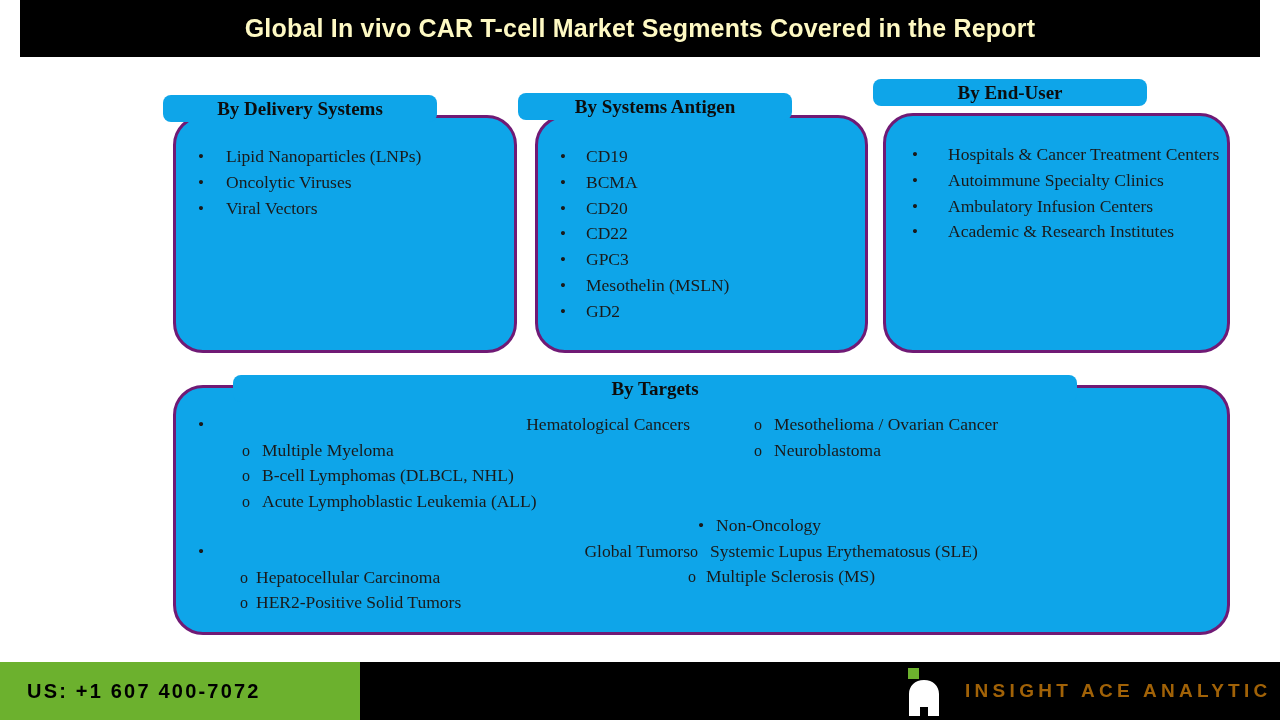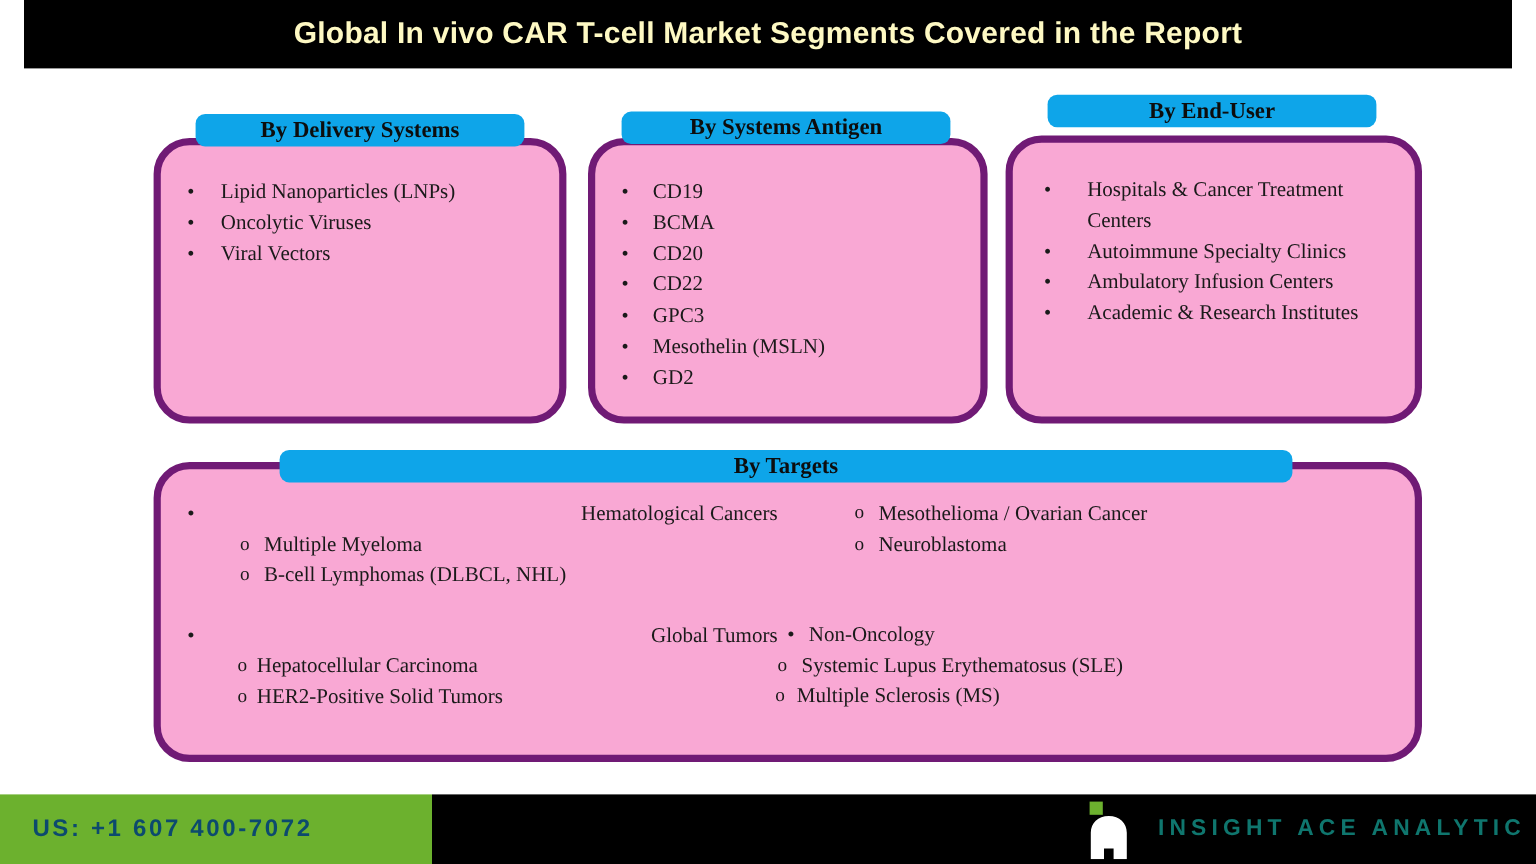--- a/index.html
+++ b/index.html
@@ -32,24 +32,25 @@
     font-family: "Liberation Sans", sans-serif;
     font-weight: bold;
     font-size: 25px;
     letter-spacing: 0.2px;
     white-space: nowrap;
   }
 
   
   .card {
     position: absolute;
-    border: 6px solid #701a75;
+    border: 3px solid #701a75;
     border-radius: 30px;
-    background: #f9a8d4;
+    background: #0ea5e9;
     box-sizing: border-box;
+    margin-left: 45px;
   }
   .card-header {
     position: absolute;
     background: #0ea5e9;
     border-radius: 8px;
     display: flex;
     align-items: center;
     justify-content: center;
     z-index: 5;
     text-align: right;
@@ -201,21 +202,21 @@
     background: #6cb12e;
     display: flex;
     align-items: center;
   }
   .footer-green .phone {
     margin-left: 27px;
     font-family: "Liberation Sans", sans-serif;
     font-weight: bold;
     font-size: 20px;
     letter-spacing: 2.2px;
-    color: #0c4a6e;
+    color: #000000;
     white-space: nowrap;
   }
   .footer-black {
     position: absolute;
     left: 360px;
     top: 662px;
     width: 920px;
     height: 58px;
     background: #000000;
   }
@@ -246,21 +247,21 @@
     left: 0px;
     top: 14px;
     width: 44px;
     height: 36px;
   }
   .logo-text {
     font-family: "Liberation Sans", sans-serif;
     font-weight: bold;
     font-size: 19px;
     letter-spacing: 4.3px;
-    color: #0f766e;
+    color: #a16207;
     white-space: nowrap;
   }
 </style>
 </head>
 <body>
 
 <div class="title-bar">
   <span class="title-text">Global In vivo CAR T-cell Market Segments Covered in the Report</span>
 </div>
 
@@ -302,20 +303,21 @@
   <span class="hdr-text">By End-User</span>
 </div>
 
 <div class="card" style="left:128px; top:385px; width:1057px; height:250px;">
   <div class="targets-cols">
 
     <div class="tcol left">
       <div class="t-line lvl1">Hematological Cancers</div>
       <div class="t-line lvl2">Multiple Myeloma</div>
       <div class="t-line lvl2">B-cell Lymphomas (DLBCL, NHL)</div>
+      <div class="t-line lvl2">Acute Lymphoblastic Leukemia (ALL)</div>
       <div class="t-spacer"></div>
       <div class="t-line lvl1">Global Tumors</div>
       <div class="t-line lvl2b">Hepatocellular Carcinoma</div>
       <div class="t-line lvl2b">HER2-Positive Solid Tumors</div>
     </div>
 
     <div class="tcol right">
       <div class="t-line lvl2c">Mesothelioma / Ovarian Cancer</div>
       <div class="t-line lvl2c">Neuroblastoma</div>
       <div class="t-spacer"></div>

